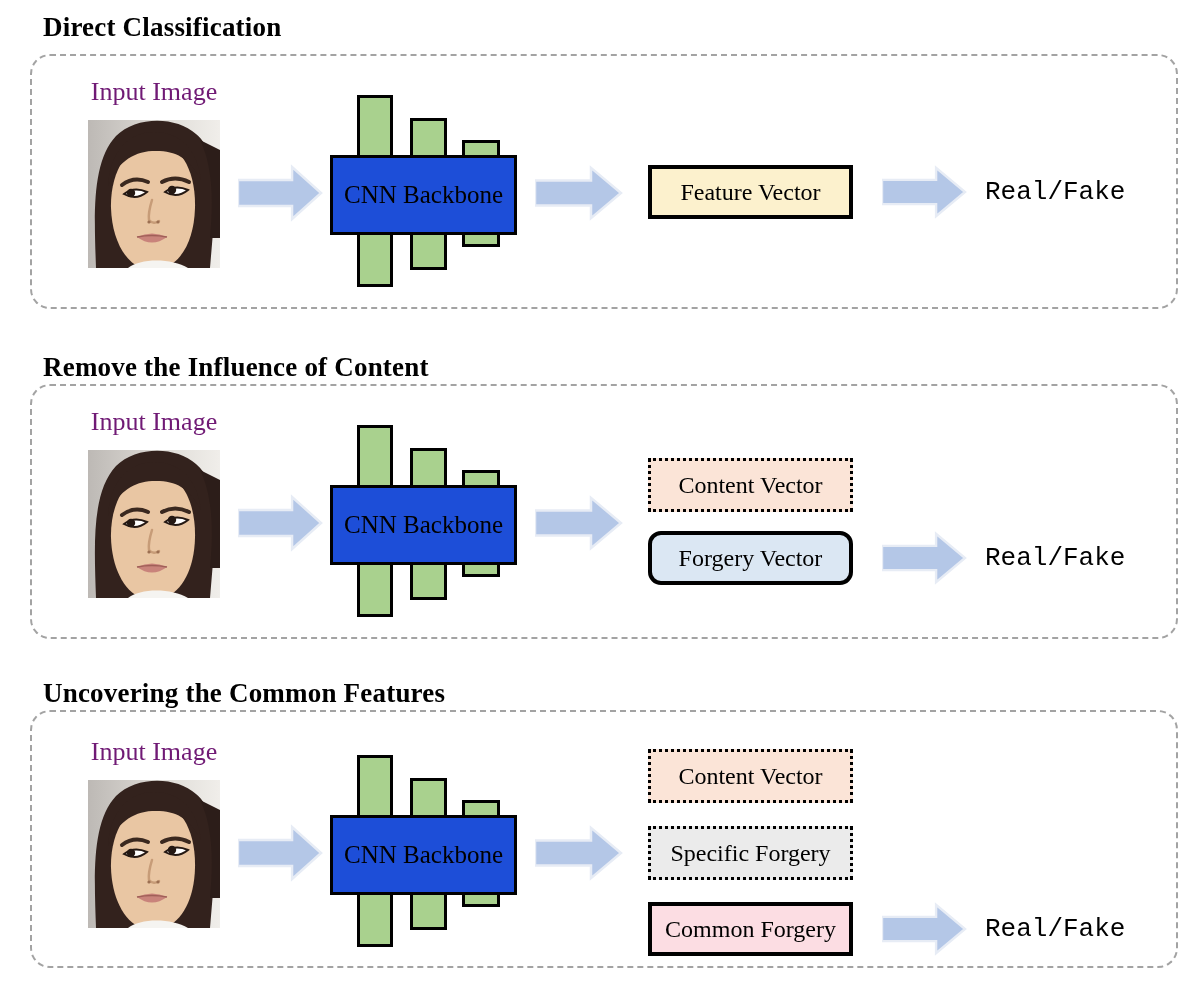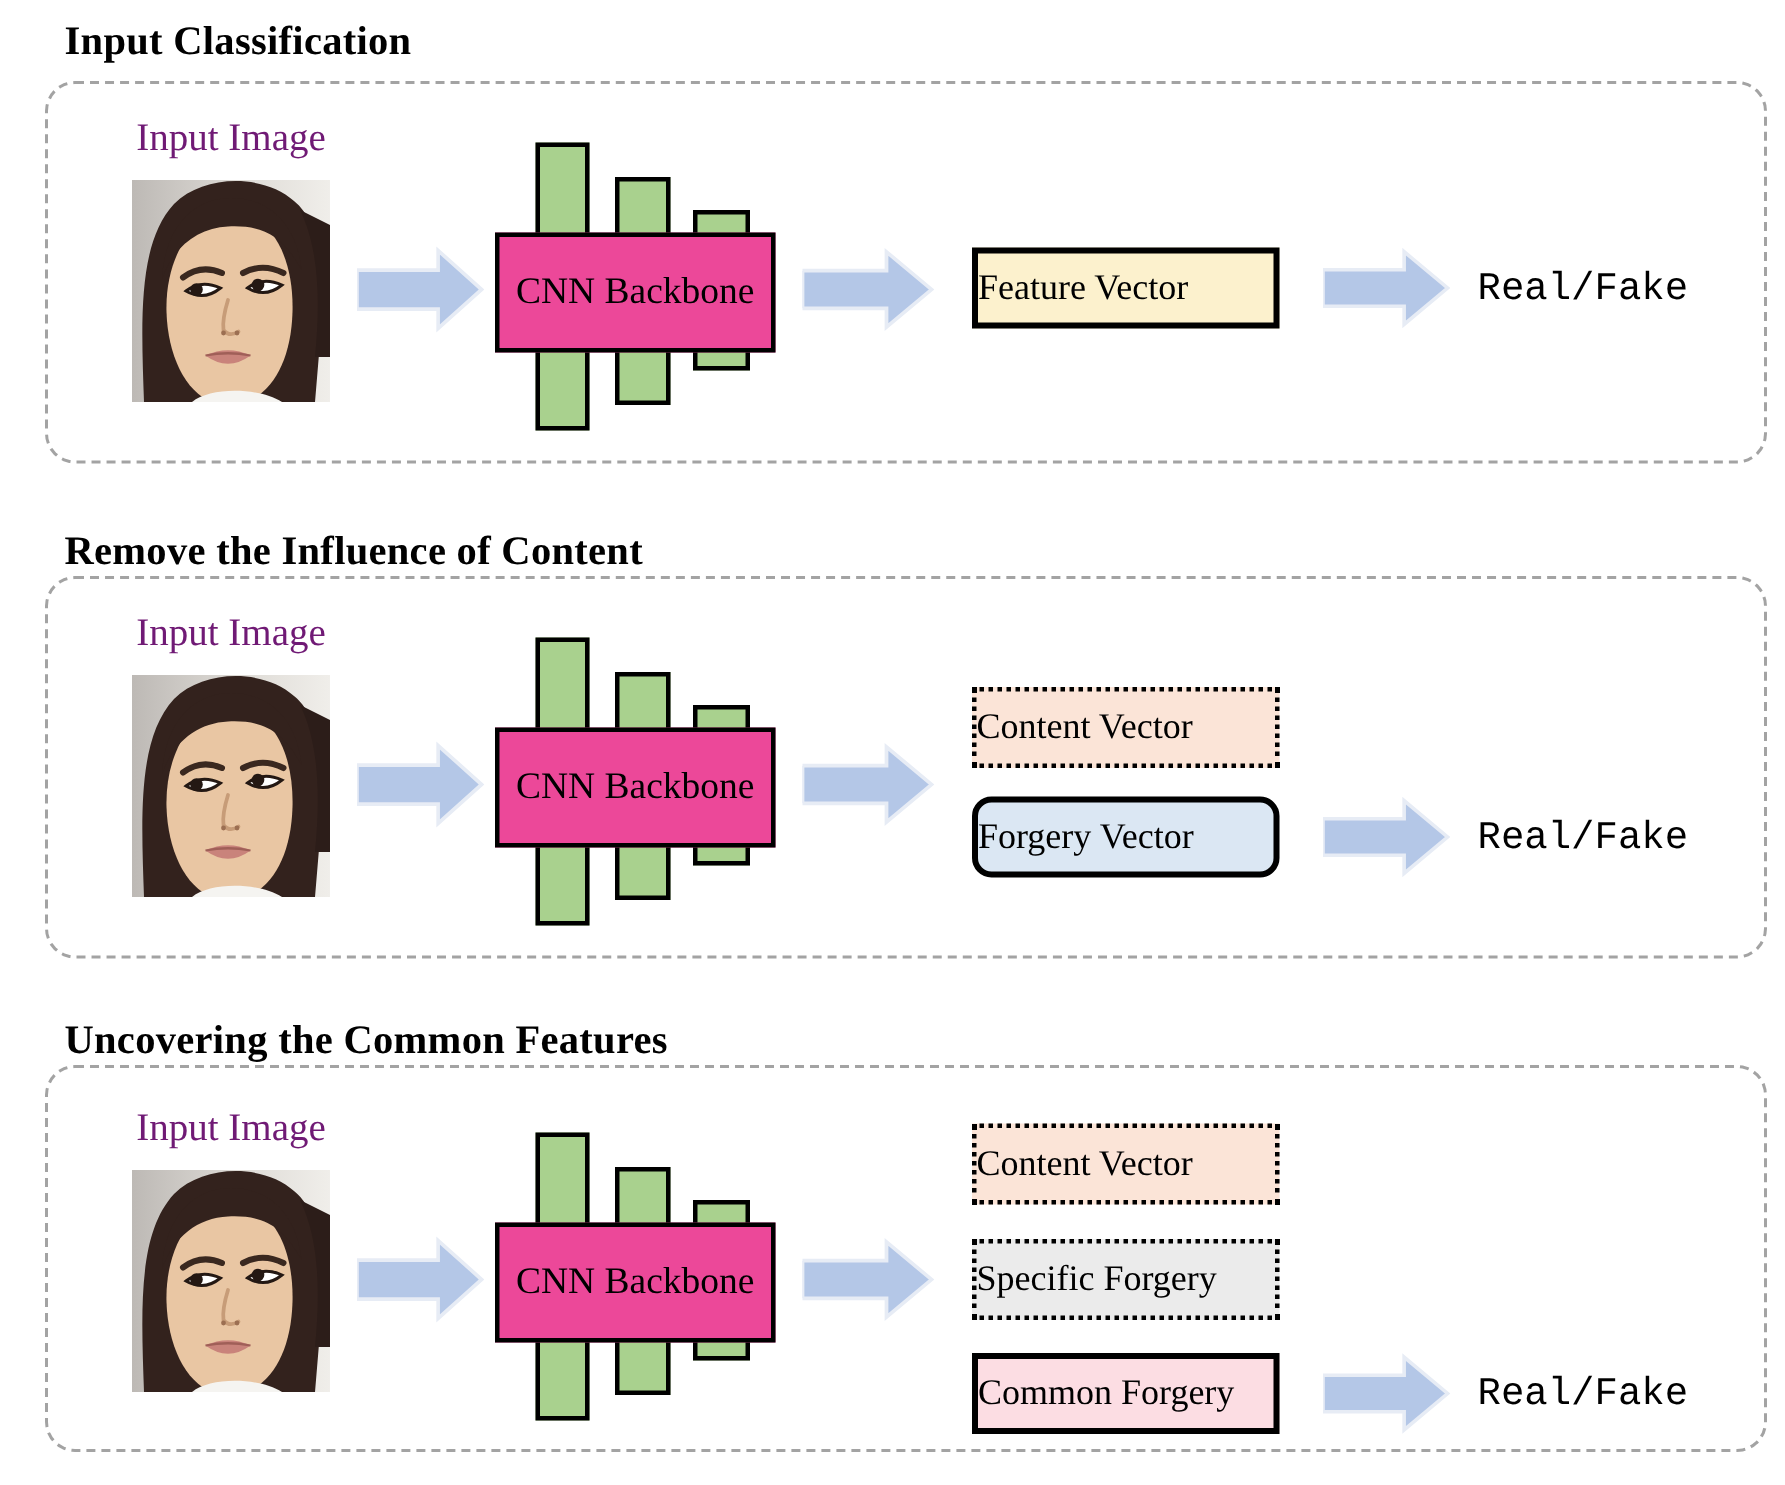--- a/index.html
+++ b/index.html
@@ -21,27 +21,27 @@
     font-size:26px;color:#701a75;white-space:nowrap;
   }
   .photo{position:absolute;left:88px;top:120px;width:132px;height:148px;overflow:hidden;}
   .photo svg{display:block;width:132px;height:148px;}
   .arrow{position:absolute;}
   .cnn-bar{
     position:absolute;background:#A9D18E;border:3px solid #000;box-sizing:border-box;
   }
   .cnn-box{
     position:absolute;left:330px;top:155px;width:187px;height:80px;
-    background:#ec4899;border:3px solid #000;box-sizing:border-box;
+    background:#1d4ed8;border:3px solid #000;box-sizing:border-box;
     display:flex;align-items:center;justify-content:center;
   }
   .cnn-box span{font-size:25px;color:#000;white-space:nowrap;}
   .out-box{
     position:absolute;left:648px;width:205px;height:54px;box-sizing:border-box;
-    display:flex;align-items:center;justify-content:flex-start;background:#fff;
+    display:flex;align-items:center;justify-content:center;background:#fff;
   }
   .out-box.solid{border:4px solid #000;}
   .out-box.dotted{border:3px dotted #000;}
   .out-box span{font-size:24px;color:#000;white-space:nowrap;}
   .result{
     position:absolute;left:985px;width:140px;height:34px;line-height:34px;
     text-align:center;font-size:26px;color:#000;white-space:nowrap;font-family:Liberation Mono, monospace;
   }
 </style>
 </head>
@@ -73,21 +73,21 @@
         <circle cx="70" cy="102" r="1.6" fill="#9c6f52"></circle>
         <path d="M49 117 Q64 110 79 117 Q64 128 49 117 Z" fill="#c9837b"></path>
         <path d="M49 117 Q64 114 79 117" stroke="#a05f58" stroke-width="1.5" fill="none"></path>
         <path d="M40 148 C52 138 84 138 100 148 Z" fill="#f5f4f1"></path>
       </g>
       <polygon id="blockArrow" points="0,16 56,16 56,3 86,29 56,55 56,42 0,42" fill="#B4C7E7" stroke="#E7ECF5" stroke-width="2.5"></polygon>
     </defs>
   </svg>
 
   <section class="panel" style="top:0">
-    <h2 class="panel-title" style="top:12px">Input Classification</h2>
+    <h2 class="panel-title" style="top:12px">Direct Classification</h2>
     <div class="panel-box" style="top:54px"></div>
 
     <div class="input-label">Input Image</div>
     <div class="photo">
       <svg viewBox="0 0 132 148">
           <use href="#facePortrait"></use>
         </svg>
     </div>
 
     <svg class="arrow" style="left:238px;top:164px" width="85" height="58" viewBox="0 0 88 58" preserveAspectRatio="none">

